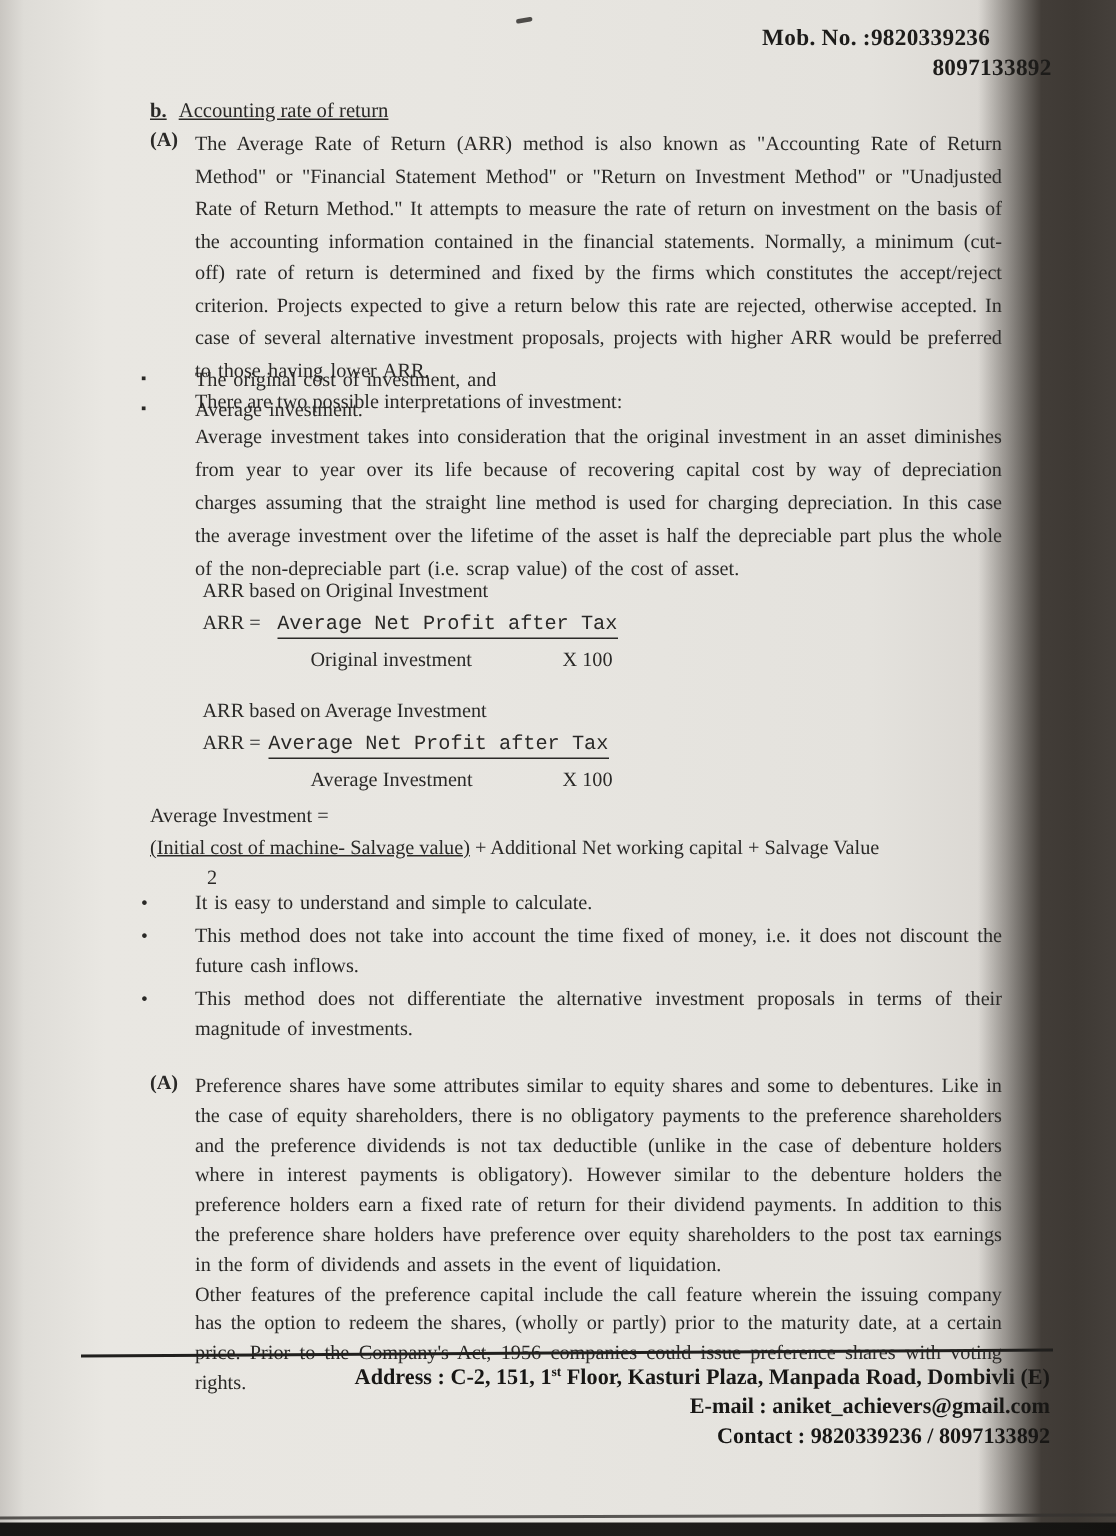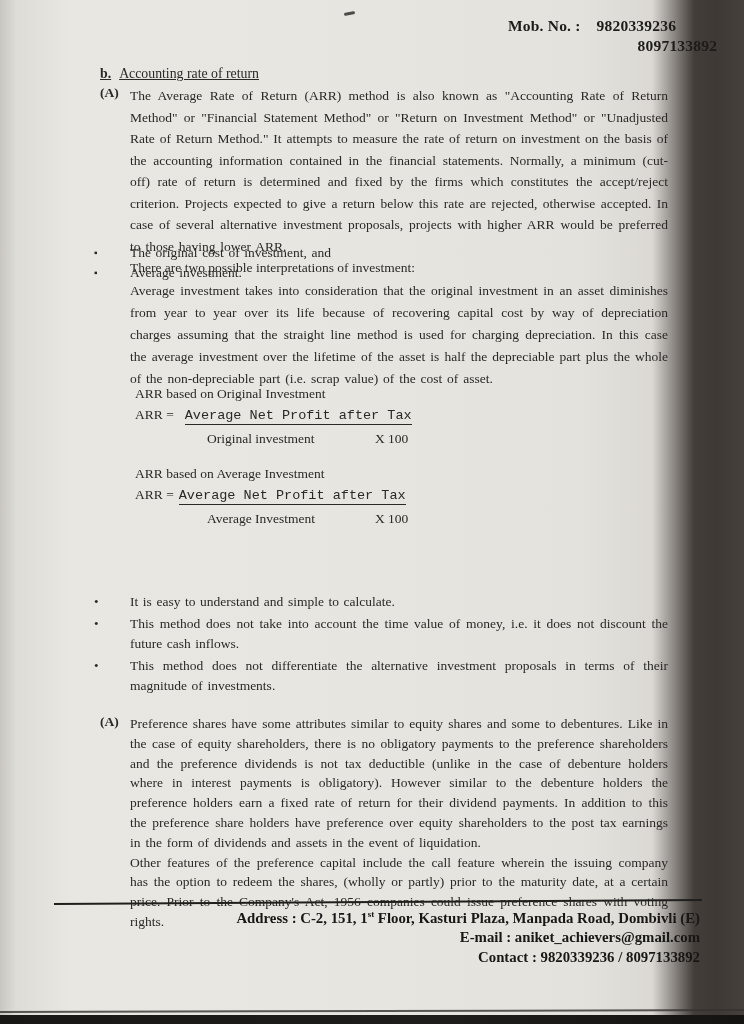--- a/index.html
+++ b/index.html
@@ -24,21 +24,21 @@
     background:linear-gradient(to right, #181715, #1f1d1b 60%, #141311);
   }
   .top-dash {
     position:absolute; left:344px; top:12px; width:11px; height:3px;
     background:#4e4c49; border-radius:2px; transform:rotate(-10deg);
   }
 
   
   .mob-header {
     position:absolute; top:16px; left:508px;
-    display:grid; grid-template-columns:auto auto; column-gap:16px;
+    display:grid; grid-template-columns:auto auto; column-gap:0;
     font-weight:bold; font-size:15.5px; line-height:20px; color:#1d1c1a;
     letter-spacing:0.2px;
   }
   .mob-num2 { grid-column:2;padding-left:41px; }
 
   
   .abs { position:absolute; left:100px; width:568px; }
   .sec-heading { font-size:13.8px; }
   .sec-marker { font-weight:bold; margin-right:8px; }
   .lettered-item { display:flex; }
@@ -142,29 +142,36 @@
     <div class="f-heading">ARR based on Average Investment</div>
     <div class="f-line">
       <span class="f-lhs" style="margin-right:5px;">ARR =</span><span class="f-num">Average Net Profit after Tax</span>
     </div>
     <div class="f-line2">
       <span class="f-den">Average Investment</span>
       <span class="f-mult">X 100</span>
     </div>
   </div>
 
+  <div class="abs avg-block" style="top:533px;">
+    <div>Average Investment =</div>
+    <div>
+      <span class="avg-underlined">(Initial cost of machine- Salvage value)</span><span> + Additional Net working capital  + Salvage Value</span>
+    </div>
+    <div class="avg-den">2</div>
+  </div>
 
   <div class="abs eval" style="top:592px;">
     <div class="bullet-item">
       <span class="bullet-marker dot">•</span>
       <div class="bullet-text">It is easy to understand and simple to calculate.</div>
     </div>
     <div class="bullet-item">
       <span class="bullet-marker dot">•</span>
-      <div class="bullet-text">This method does not take into account the time value of money, i.e. it does not discount the future cash inflows.</div>
+      <div class="bullet-text">This method does not take into account the time fixed of money, i.e. it does not discount the future cash inflows.</div>
     </div>
     <div class="bullet-item">
       <span class="bullet-marker dot">•</span>
       <div class="bullet-text">This method does not differentiate the alternative investment proposals in terms of their magnitude of investments.</div>
     </div>
   </div>
 
 
   <div class="abs lettered-item" style="top:714px;">
     <span class="item-marker">(A)</span>

